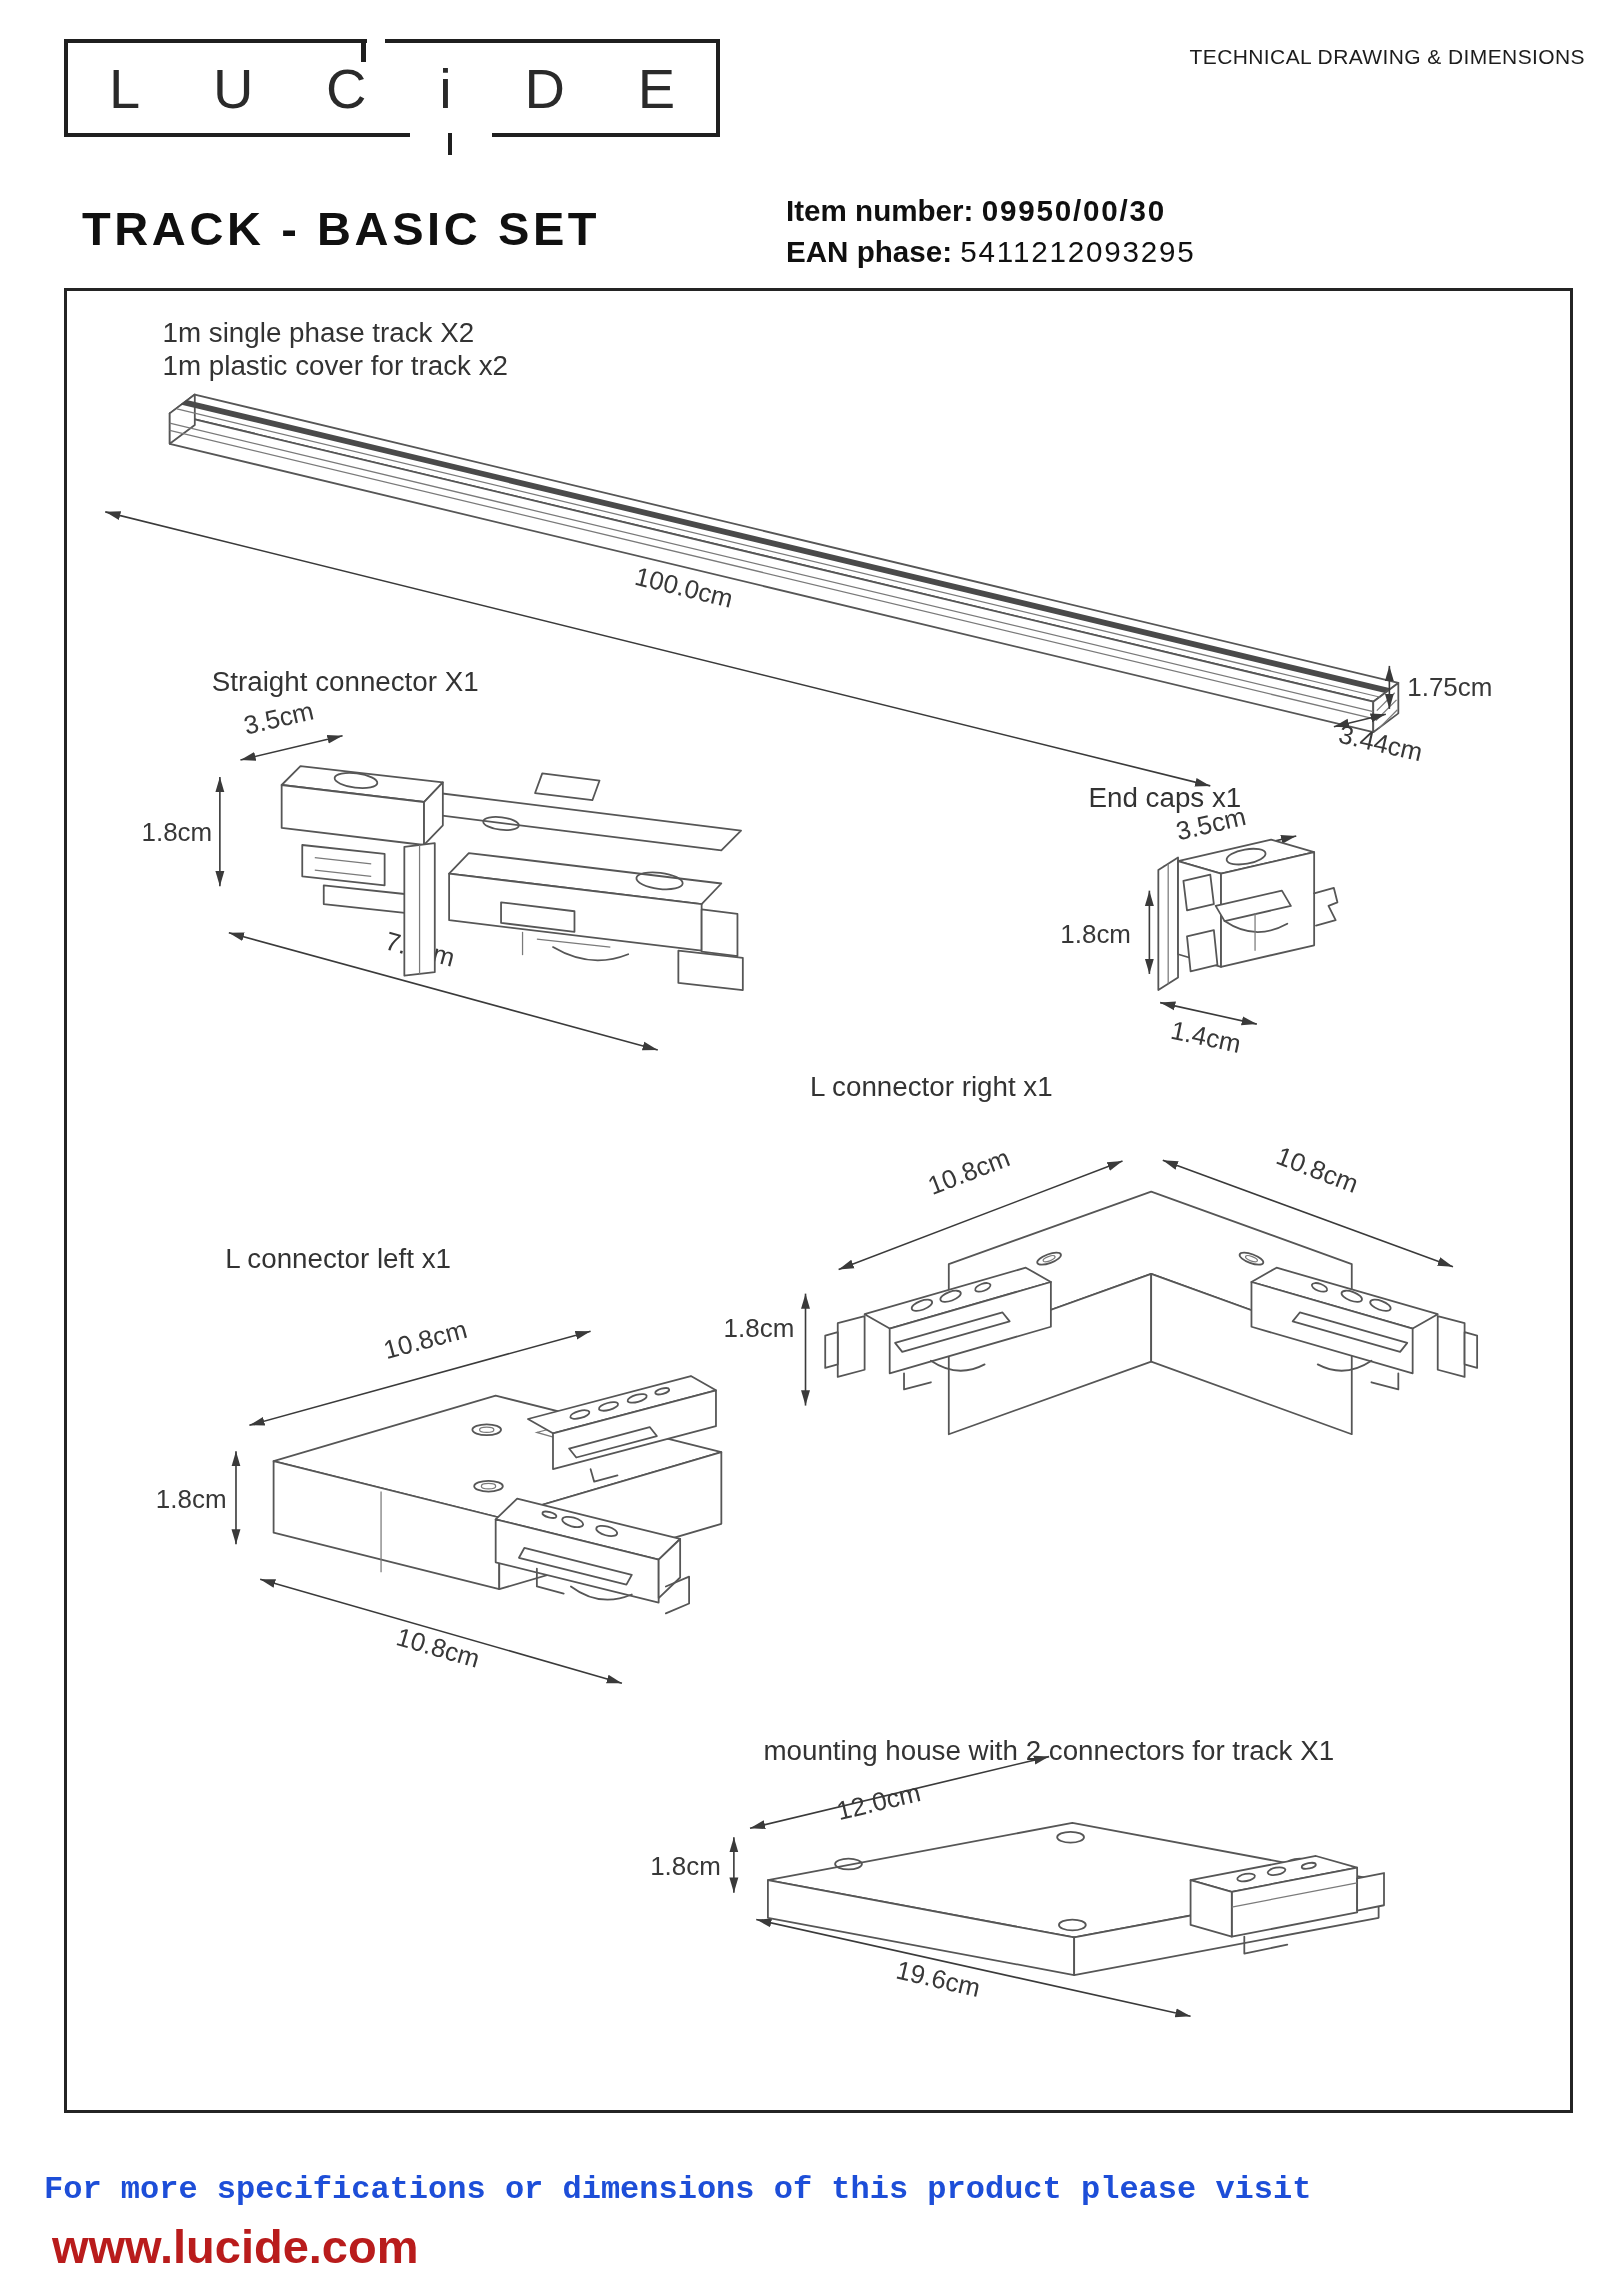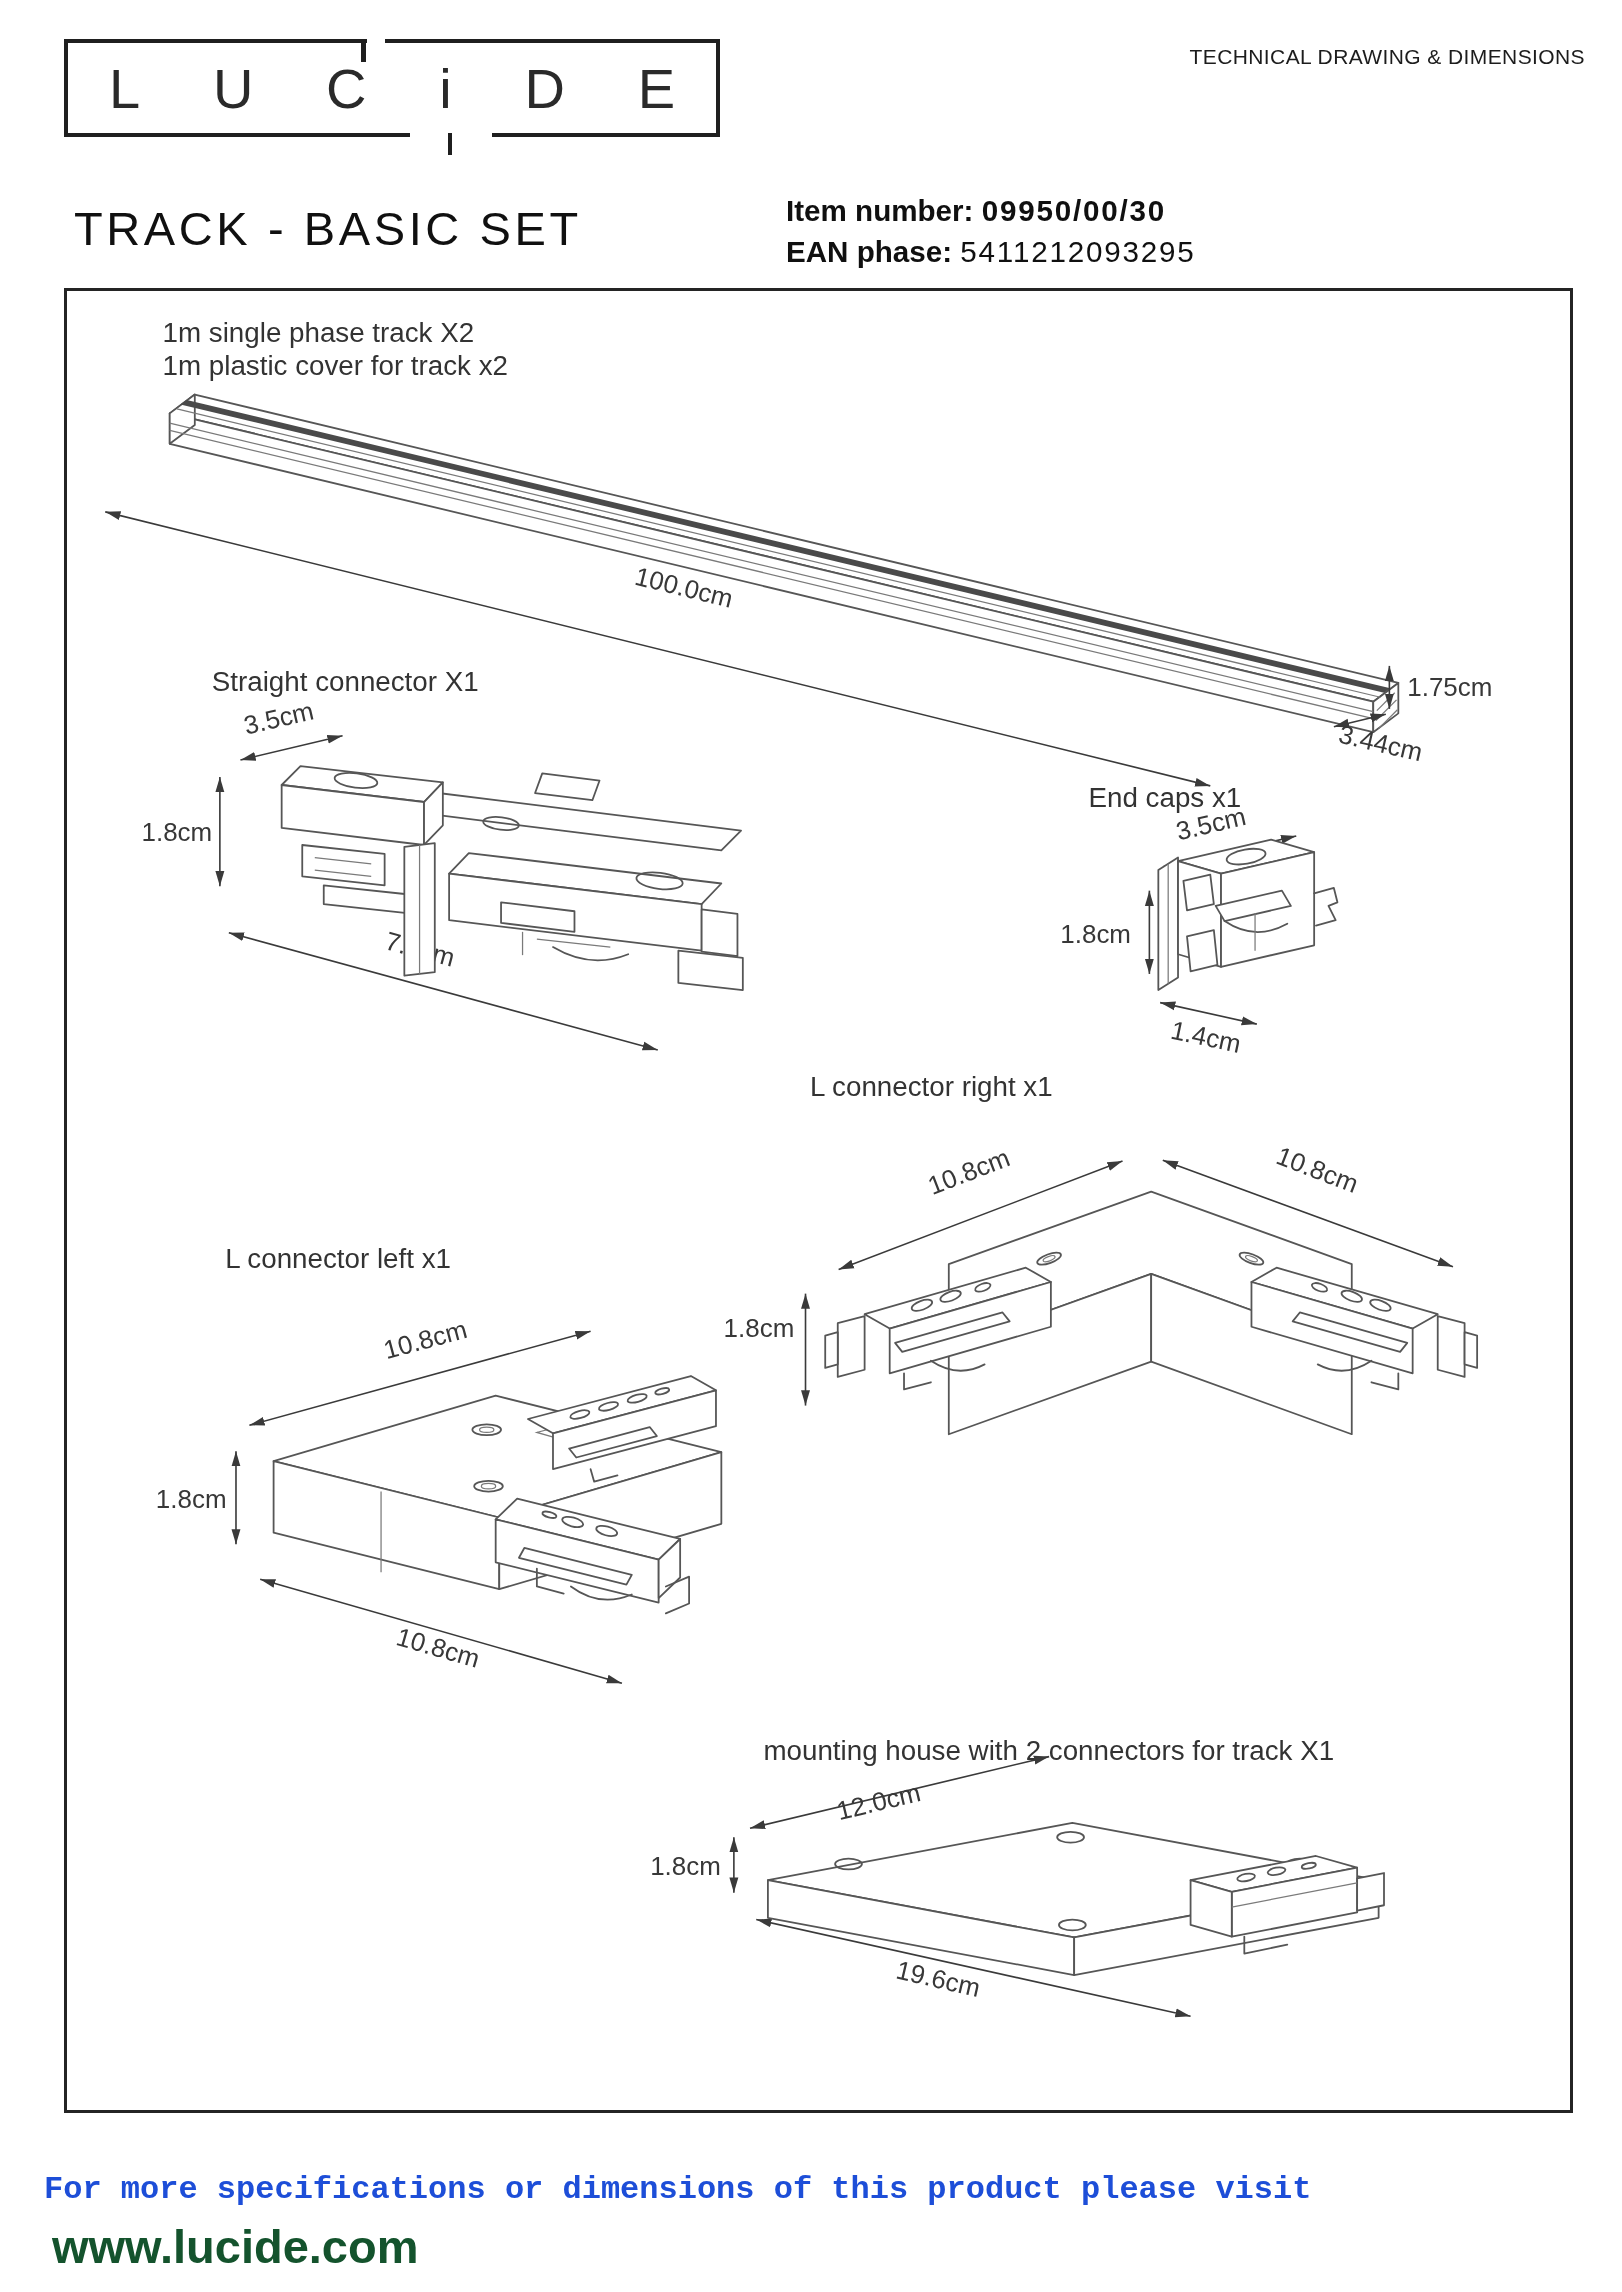--- a/index.html
+++ b/index.html
@@ -17,42 +17,42 @@
     display:flex;justify-content:space-between;align-items:center;
     height:100%;padding:0 41px;
     font-size:56px;font-weight:400;color:#2a2a2a;
   }
   .logo-caret{position:absolute;left:293px;top:-4.5px;width:4.5px;height:23px;background:#1f1f1f;}
   .logo-gap-top{position:absolute;left:299px;top:-4.5px;width:18px;height:4.5px;background:#fff;}
   .logo-gap-bottom{position:absolute;left:342px;bottom:-4.5px;width:82px;height:4.5px;background:#fff;}
   .logo-stem{position:absolute;left:380px;bottom:-21.5px;width:3.6px;height:21.5px;background:#1f1f1f;}
 
   .doc-type{position:absolute;right:38px;top:45px;font-size:21px;letter-spacing:0.4px;color:#1c1c1c;}
-  .product-title{position:absolute;left:74px;top:201px;font-size:47px;font-weight:400;letter-spacing:3.6px;color:#101010;}
+  .product-title{position:absolute;left:82px;top:201px;font-size:47px;font-weight:700;letter-spacing:3.6px;color:#101010;}
   .item-info{position:absolute;left:786px;top:190px;font-size:29.6px;line-height:41px;color:#101010;}
   .item-info .lbl{font-weight:700;}
   .item-info .val{letter-spacing:1.8px;font-weight:700;margin-top:10px;}
   .item-info .val2{letter-spacing:1.8px;font-weight:400;margin-top:48px;}
 
   .drawing-border{
     position:absolute;left:64px;top:288px;width:1509px;height:1825px;
     border:3.6px solid #242424;box-sizing:border-box;pointer-events:none;
   }
   svg.drawing{position:absolute;left:64px;top:288px;}
 
   svg .ln{stroke:#565656;stroke-width:2;fill:none;stroke-linejoin:round;stroke-linecap:round;}
   svg .face{stroke:#565656;stroke-width:2;fill:#ffffff;stroke-linejoin:round;}
   svg .thin{stroke:#7a7a7a;stroke-width:1.4;fill:none;}
   svg .dim{stroke:#3a3a3a;stroke-width:1.8;fill:none;}
   svg text{font-family:"Liberation Sans",sans-serif;fill:#383838;}
   svg .t-title{font-size:31px;fill:#333333;}
   svg .t-dim{font-size:29px;}
 
   .footer-1{position:absolute;left:44px;top:2171px;font-size:32px;font-weight:700;color:#1d4ed8;font-family:Liberation Mono, monospace;}
-  .footer-2{position:absolute;left:52px;top:2219px;font-size:47px;font-weight:700;color:#14532d;text-align:center;}
+  .footer-2{position:absolute;left:52px;top:2219px;font-size:47px;font-weight:700;color:#b91c1c;text-align:center;}
 </style>
 </head>
 <body>
 
 <div class="page">
 
   <div class="logo-box">
     <div class="logo-letters">
       <span>L</span>
       <span>U</span>

